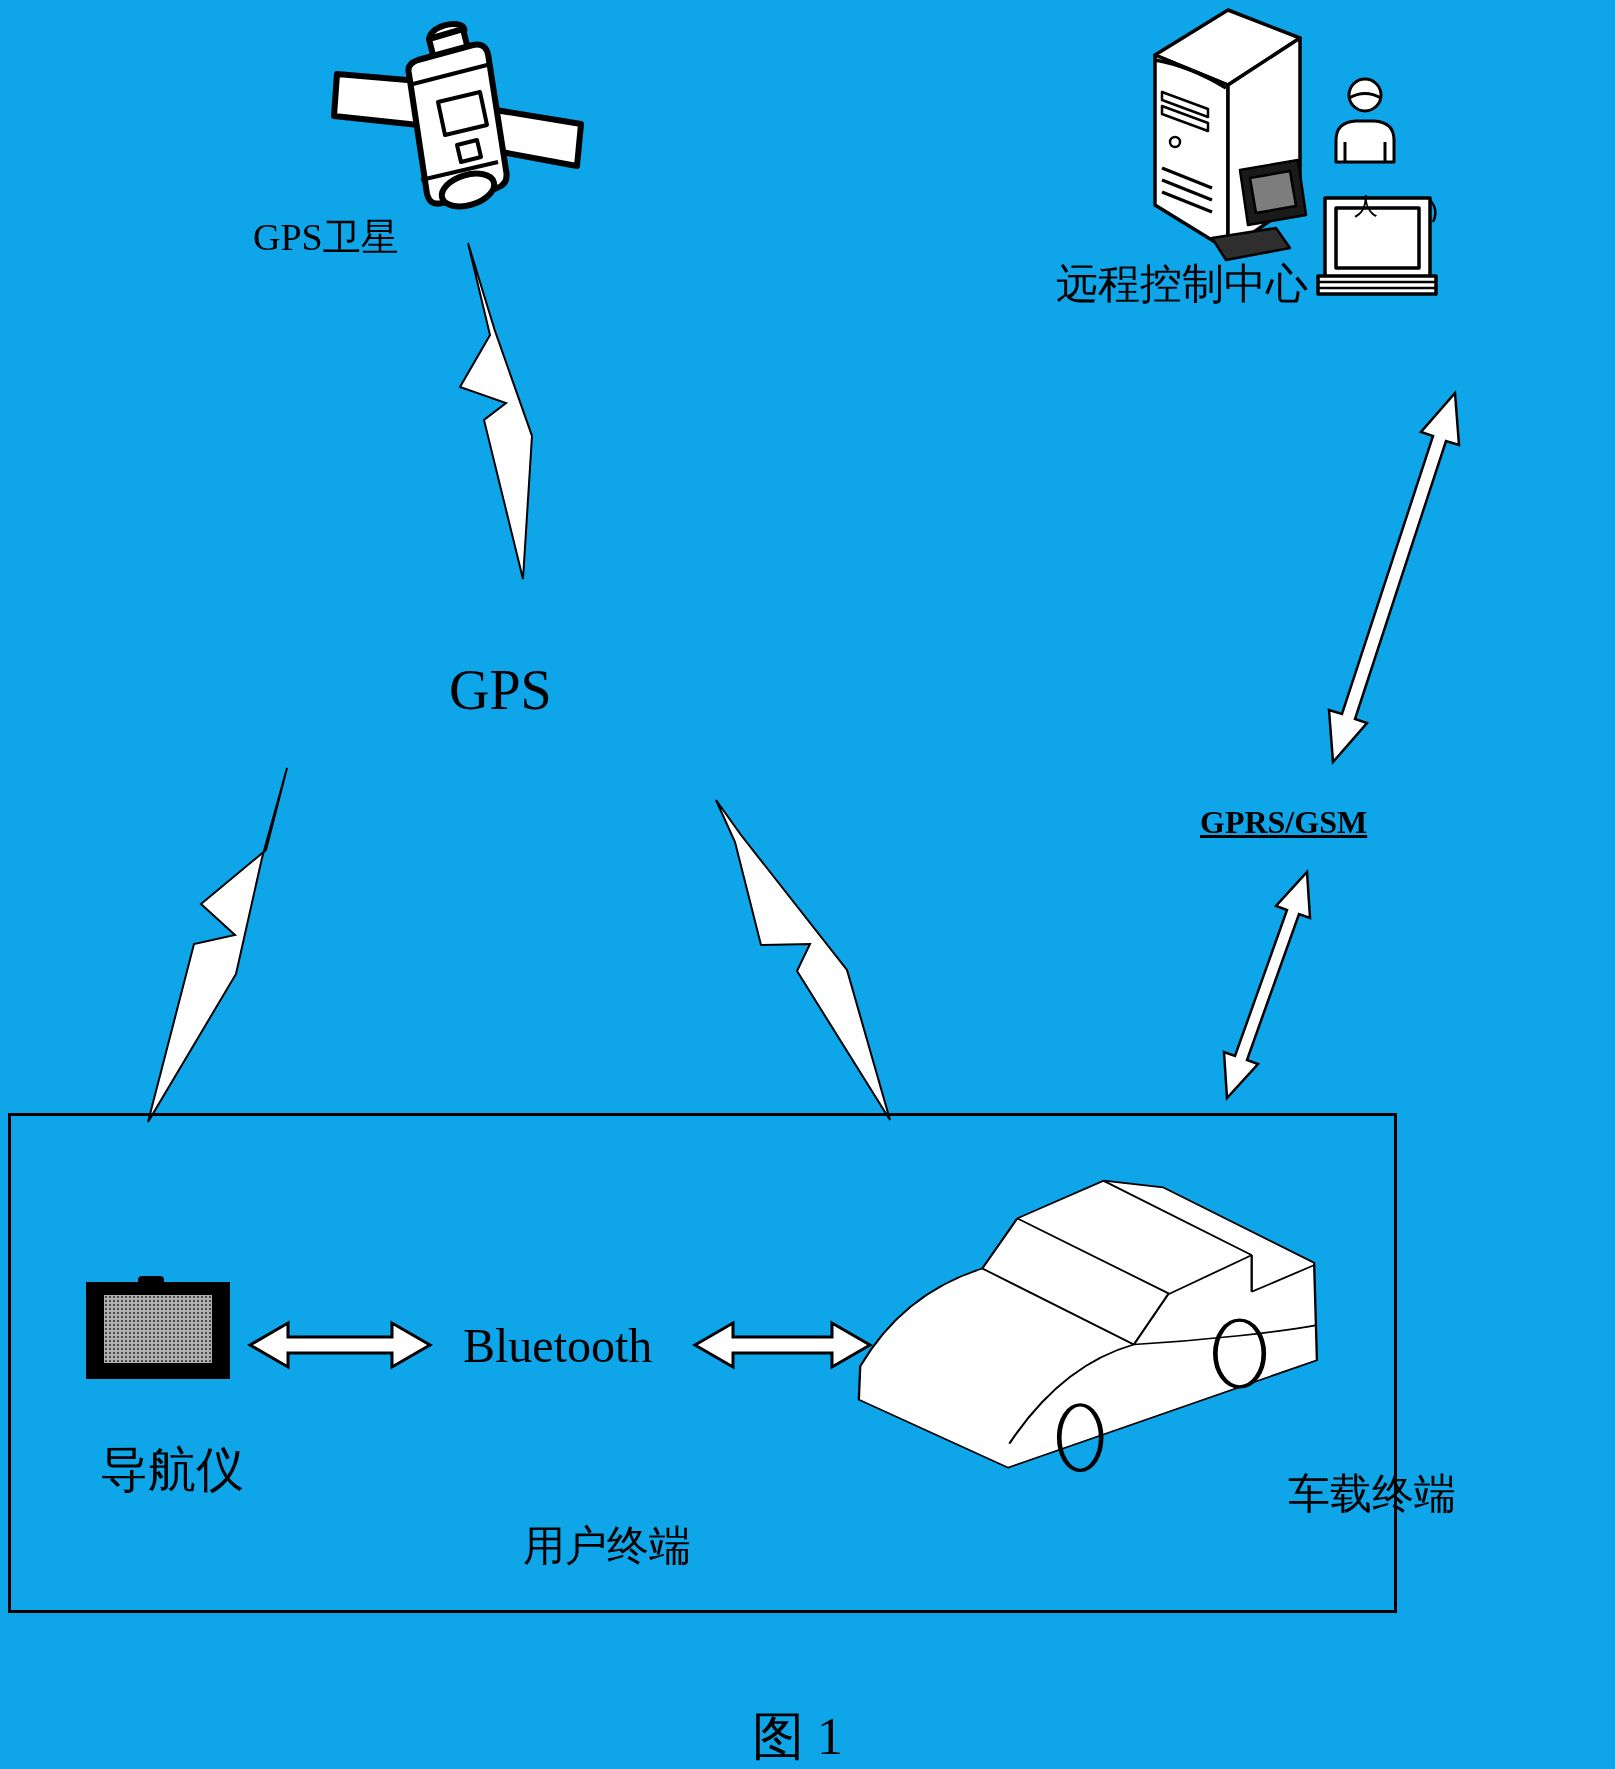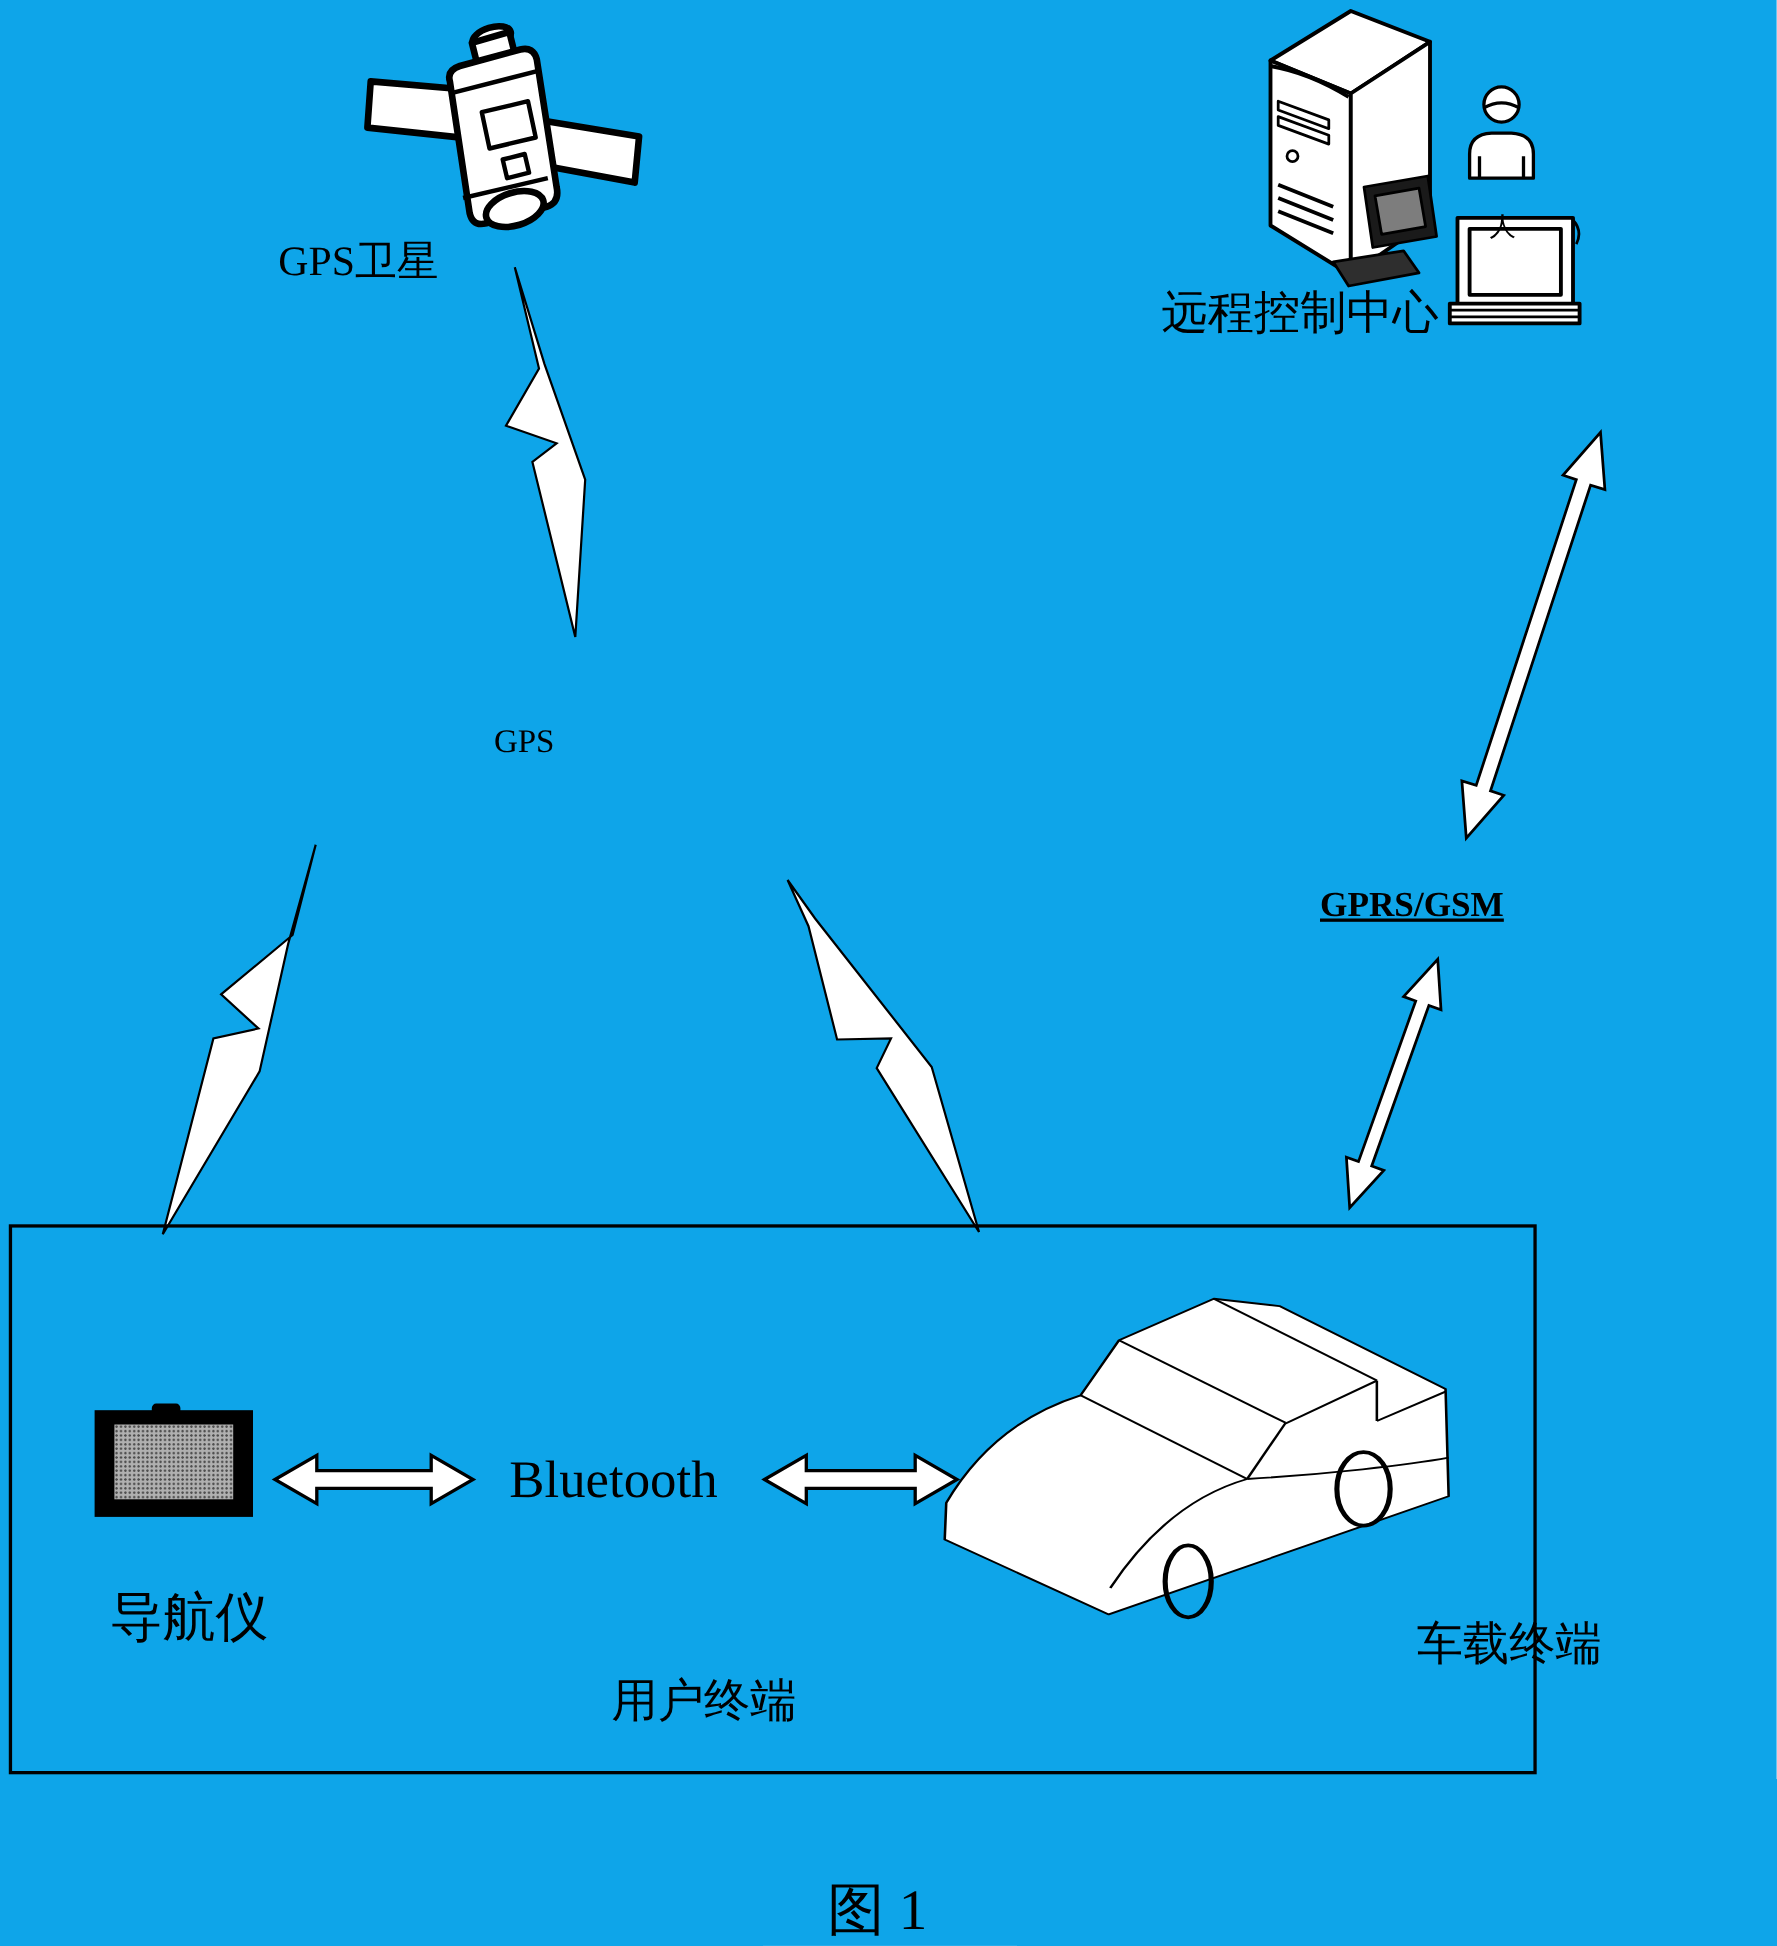--- a/index.html
+++ b/index.html
@@ -159,31 +159,31 @@
       <path d="M845,583 C1000,570 1160,545 1238,525"></path>
     </g>
     <g fill="none" stroke="#000" stroke-width="10">
       <ellipse cx="730" cy="862" rx="45" ry="98"></ellipse>
       <ellipse cx="1072" cy="610" rx="52" ry="100"></ellipse>
     </g>
   </svg>
 
   <div class="lbl" style="left:253px;top:212px;font-size:38px;">GPS卫星</div>
 
-  <div class="lbl" style="left:449px;top:658px;font-size:30px;">GPS</div>
+  <div class="lbl" style="left:449px;top:658px;font-size:56px;">GPS</div>
 
   <div class="lbl" style="left:1056px;top:256px;font-size:42px;">远程控制中心</div>
 
   <div class="lbl" style="left:1354px;top:190px;font-size:24px;">人</div>
 
   <div class="lbl" style="left:1200px;top:804px;font-size:32px;font-weight:bold;text-decoration:underline;">GPRS/GSM</div>
 
   <div class="lbl" style="left:463px;top:1318px;font-size:48px;">Bluetooth</div>
 
   <div class="lbl" style="left:100px;top:1438px;font-size:48px;">导航仪</div>
 
   <div class="lbl" style="left:1288px;top:1466px;font-size:42px;text-align:right;">车载终端</div>
 
-  <div class="lbl" style="left:523px;top:1518px;font-size:42px;margin-left:33px;">用户终端</div>
+  <div class="lbl" style="left:523px;top:1518px;font-size:42px;">用户终端</div>
 
   <div class="lbl" style="left:752px;top:1702px;font-size:52px;">图  1</div>
 
 </div>
 
 </body></html>

